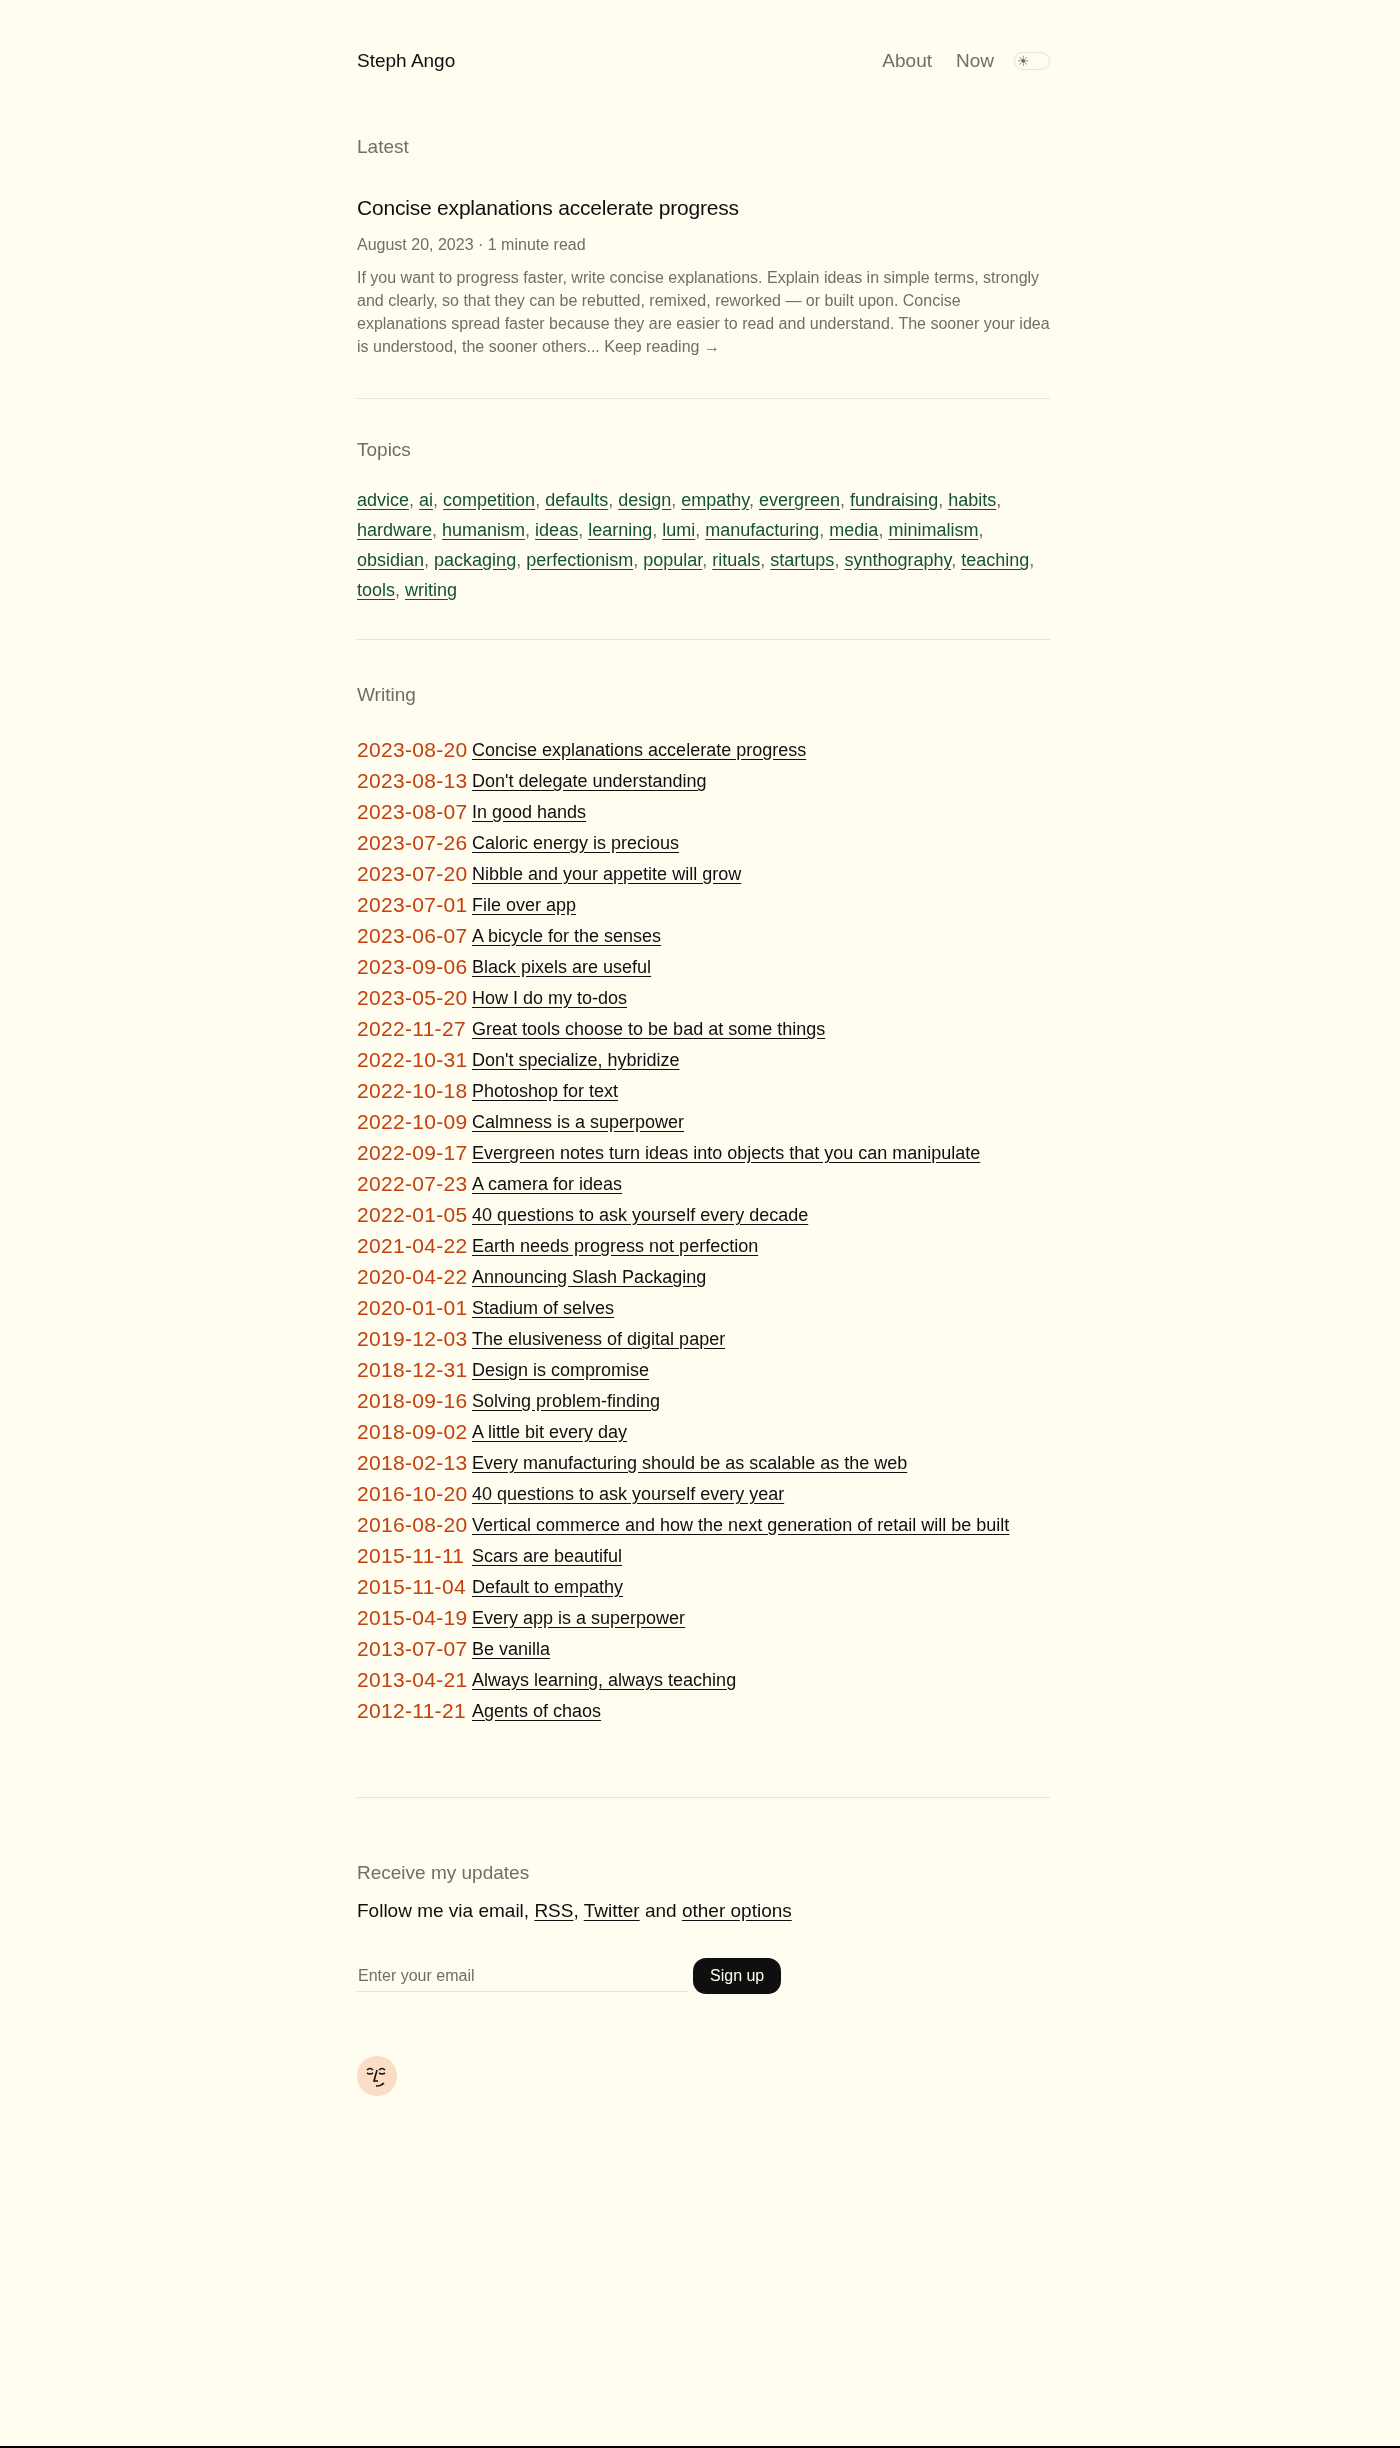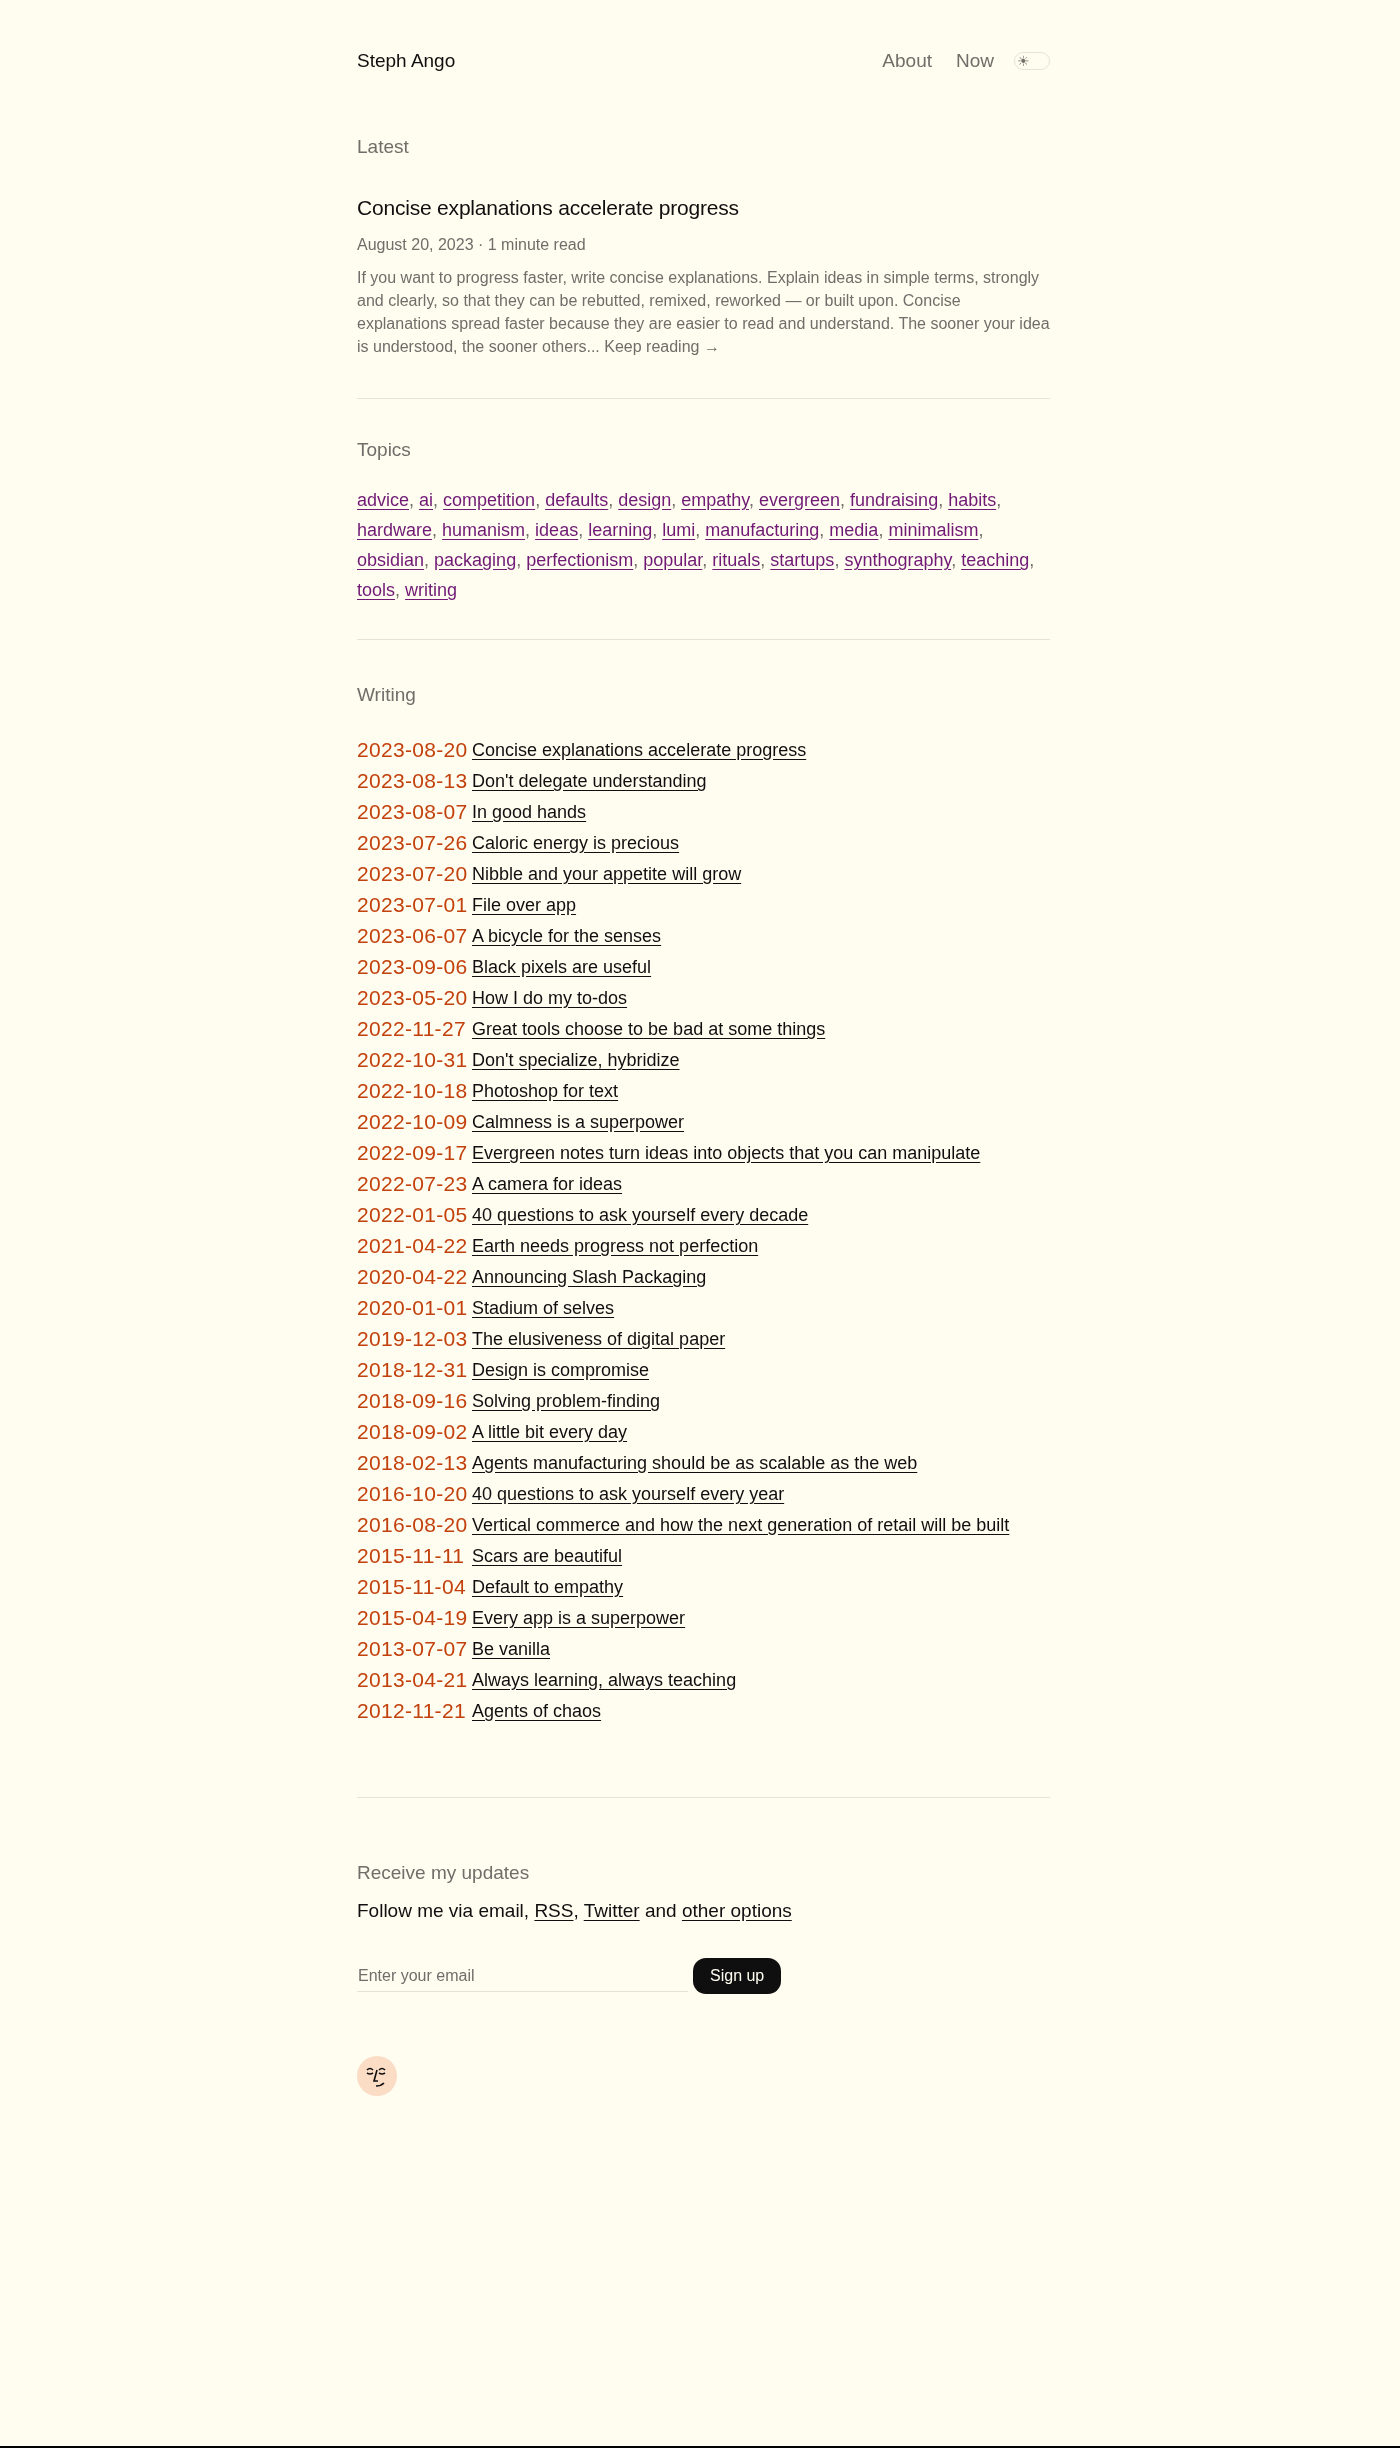--- a/index.html
+++ b/index.html
@@ -23,21 +23,21 @@
   .section-label { font-size: 19px; color: #6f6e69; margin: 0; }
   .latest-label { margin-top: 12px; }
   .post-title { font-size: 21px; color: #100f0f; margin: 38px 0 0; font-weight: normal; letter-spacing: -0.2px; }
   .meta { font-size: 16px; color: #6f6e69; margin-top: 16px; }
   .excerpt { font-size: 16px; color: #6f6e69; line-height: 23px; margin-top: 12px; }
   .excerpt a { color: #6f6e69; text-decoration: none; }
   hr { border: none; border-top: 1px solid #e6e4d9; margin: 0; }
   .hr1 { margin-top: 40px; }
   .topics-label { margin-top: 40px; }
   .topics { margin-top: 24px; font-size: 18px; line-height: 30px; color: #100f0f; }
-  .topics a { color: #701a75; text-decoration: underline; text-underline-offset: 3px; }
+  .topics a { color: #14532d; text-decoration: underline; text-underline-offset: 3px; }
   .topics .sep { color: #6f6e69; }
   .hr2 { margin-top: 34px; }
   .writing-label { margin-top: 44px; }
   .writing-list { margin-top: 30px; list-style: none; padding: 0; }
   .writing-list li { display: flex; font-size: 18px; line-height: 28px; margin-bottom: 3px; }
   .writing-list .date { width: 115px; flex-shrink: 0; color: #c2410c; font-size: 21px; letter-spacing: 0.3px; }
   .writing-list a { color: #100f0f; text-decoration: underline; text-underline-offset: 3px; }
   .hr3 { margin-top: 72px; }
   .updates-label { margin-top: 64px; }
   .follow { margin-top: 16px; font-size: 19px; color: #100f0f; }
@@ -170,21 +170,21 @@
         <li>
           <span class="date">2018-09-16</span>
           <span><a>Solving problem-finding</a></span>
         </li>
         <li>
           <span class="date">2018-09-02</span>
           <span><a>A little bit every day</a></span>
         </li>
         <li>
           <span class="date">2018-02-13</span>
-          <span><a>Agents manufacturing should be as scalable as the web</a></span>
+          <span><a>Every manufacturing should be as scalable as the web</a></span>
         </li>
         <li>
           <span class="date">2016-10-20</span>
           <span><a>40 questions to ask yourself every year</a></span>
         </li>
         <li>
           <span class="date">2016-08-20</span>
           <span><a>Vertical commerce and how the next generation of retail will be built</a></span>
         </li>
         <li>

